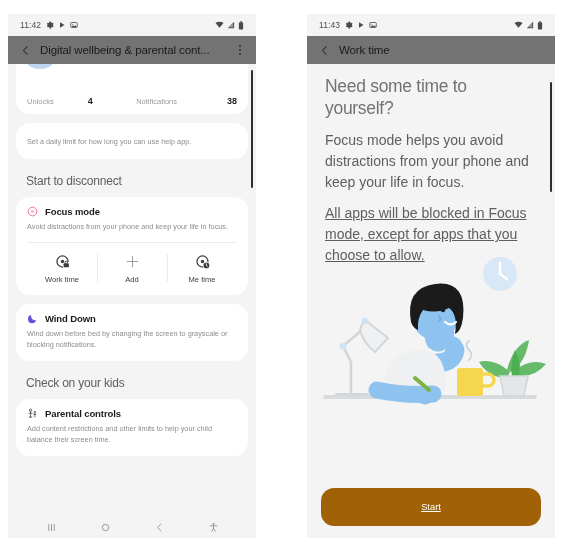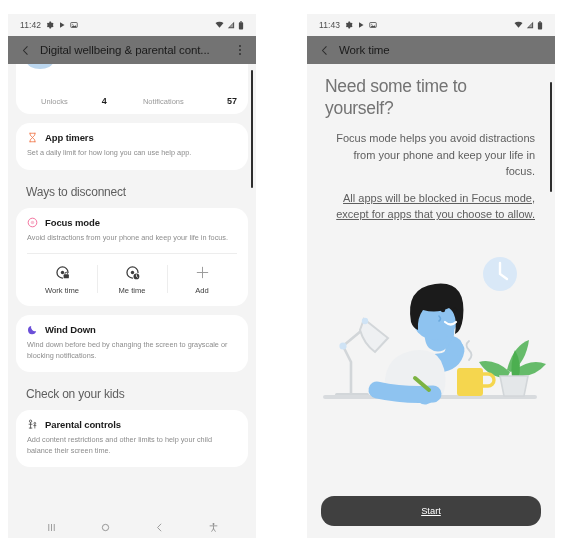--- a/index.html
+++ b/index.html
@@ -119,21 +119,21 @@
     position:absolute;
     left:6px; top:-9px;
     width:14px; height:14px;
     border-radius:50%;
     background:#ffffff;
   }
   .stats-row {
     display: flex;
     align-items: center;
     position: absolute;
-    left: 25px; right: 11px; bottom: 8px;
+    left: 11px; right: 11px; bottom: 8px;
   }
   .stat { display:flex; align-items:baseline; }
   .stat .lbl { font-size: 7.5px; color: #9a9a9a; }
   .stat .val { font-size: 9px; font-weight: bold; color: #1e1e1e; }
   .stat-a { width: 52%; }
   .stat-a .val { margin-left: 34px; }
   .stat-b { flex:1; justify-content: space-between; align-items: flex-end; }
 
   .row-head {
     display: flex;
@@ -201,48 +201,47 @@
   .headline {
     font-size: 17.5px;
     color: #737373;
     line-height: 1.23;
     padding: 12px 18px 0 18px;
     letter-spacing: -.3px;
     font-weight: normal;
     margin: 0;
   }
   .para {
-    font-size: 11px;
+    font-size: 14px;
     color: #5e5e5e;
     line-height: 1.5;
     padding: 0 20px 0 18px;
     margin: 11px 0 0 0;
-    text-align: right;
   }
   .para.p2 { margin-top: 10px; text-decoration: underline; }
 
   .illus-wrap {
     position: absolute;
     left: 0; right: 0;
     top: 188px;
     height: 180px;
   }
   .start-wrap {
     position: absolute;
     left: 0; right: 0;
     bottom: 12px;
     padding: 0 14px;
   }
   .start-btn {
     display: block;
     width: 100%;
-    height: 30px;
+    height: 38px;
     border: none;
     border-radius: 13px;
-    background: #404040;
+    background: #a16207;
     color: #ffffff;
     font-size: 9.3px;
     font-family: "Liberation Sans", sans-serif;
     cursor: pointer;
     text-decoration: underline;
   }
 </style>
 </head>
 <body>
 
@@ -302,36 +301,30 @@
 
       <div class="card-clip-top">
         <div class="donut-stub"></div>
         <div class="stats-row">
           <div class="stat stat-a">
             <span class="lbl">Unlocks</span>
             <span class="val">4</span>
           </div>
           <div class="stat stat-b">
             <span class="lbl">Notifications</span>
-            <span class="val">57</span>
+            <span class="val">38</span>
           </div>
         </div>
       </div>
 
       <div class="card">
-        <div class="row-head">
-          <svg width="11" height="11" viewBox="0 0 16 16">
-              <path d="M4 1.8h8M4 14.2h8M4.6 1.8v2.6L8 8l-3.4 3.6v2.6M11.4 1.8v2.6L8 8l3.4 3.6v2.6" fill="none" stroke="#f2784b" stroke-width="1.2" stroke-linecap="round" stroke-linejoin="round"></path>
-            </svg>
-          <span class="ttl">App timers</span>
-        </div>
         <div class="desc">Set a daily limit for how long you can use help app.</div>
       </div>
 
-      <div class="section-title">Ways to disconnect</div>
+      <div class="section-title">Start to disconnect</div>
 
       <div class="card">
         <div class="row-head">
           <svg width="11" height="11" viewBox="0 0 16 16">
               <circle cx="8" cy="8" r="6.3" fill="none" stroke="#f06292" stroke-width="1.3"></circle>
               <circle cx="8" cy="8" r="2.6" fill="#f8c2d4"></circle>
             </svg>
           <span class="ttl">Focus mode</span>
         </div>
         <div class="desc">Avoid distractions from your phone and keep your life in focus.</div>
@@ -342,36 +335,36 @@
                   <path d="M16.5 10A6.5 6.5 0 1 0 10 16.5" fill="none" stroke="#3c3c3c" stroke-width="1.5" stroke-linecap="round"></path>
                   <circle cx="10" cy="10" r="2" fill="#3c3c3c"></circle>
                   <rect x="11.3" y="12.2" width="6.2" height="4.6" rx="1" fill="#3c3c3c"></rect>
                   <path d="M13 12.2v-1.1a1.4 1.4 0 0 1 2.8 0v1.1" fill="none" stroke="#3c3c3c" stroke-width="1.1"></path>
                 </svg>
             </span>
             <span class="t-lbl">Work time</span>
           </div>
           <div class="tile">
             <span class="t-ic">
+              <svg width="15" height="15" viewBox="0 0 20 20">
+                  <path d="M10 3v14M3 10h14" fill="none" stroke="#9a9a9a" stroke-width="1.3" stroke-linecap="round"></path>
+                </svg>
+            </span>
+            <span class="t-lbl">Add</span>
+          </div>
+          <div class="tile">
+            <span class="t-ic">
               <svg width="17" height="17" viewBox="0 0 20 20">
                   <path d="M16.5 10A6.5 6.5 0 1 0 10 16.5" fill="none" stroke="#3c3c3c" stroke-width="1.5" stroke-linecap="round"></path>
                   <circle cx="10" cy="10" r="2" fill="#3c3c3c"></circle>
                   <circle cx="14.6" cy="14.6" r="3.4" fill="#3c3c3c"></circle>
                   <path d="M14.6 12.7v2l1.3.9" fill="none" stroke="#ffffff" stroke-width="1" stroke-linecap="round"></path>
                 </svg>
             </span>
             <span class="t-lbl">Me time</span>
-          </div>
-          <div class="tile">
-            <span class="t-ic">
-              <svg width="15" height="15" viewBox="0 0 20 20">
-                  <path d="M10 3v14M3 10h14" fill="none" stroke="#9a9a9a" stroke-width="1.3" stroke-linecap="round"></path>
-                </svg>
-            </span>
-            <span class="t-lbl">Add</span>
           </div>
         </div>
       </div>
 
       <div class="card">
         <div class="row-head">
           <svg width="11" height="11" viewBox="0 0 16 16">
               <path fill="#6b4fd8" d="M13.3 10.2A5.9 5.9 0 0 1 6 3a6 6 0 1 0 7.3 7.2z"></path>
             </svg>
           <span class="ttl">Wind Down</span>

